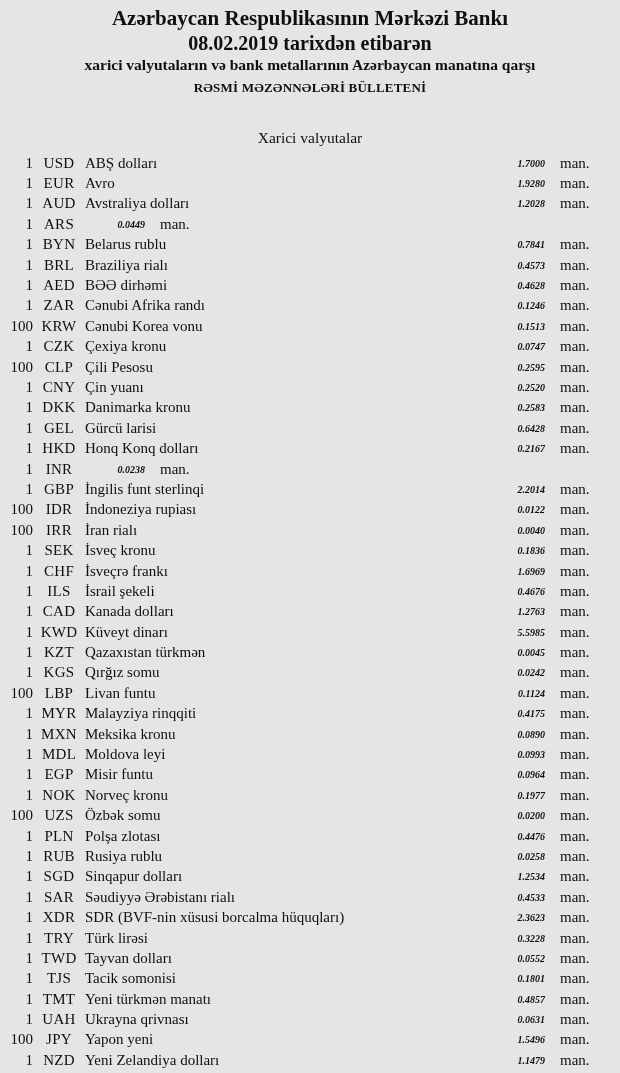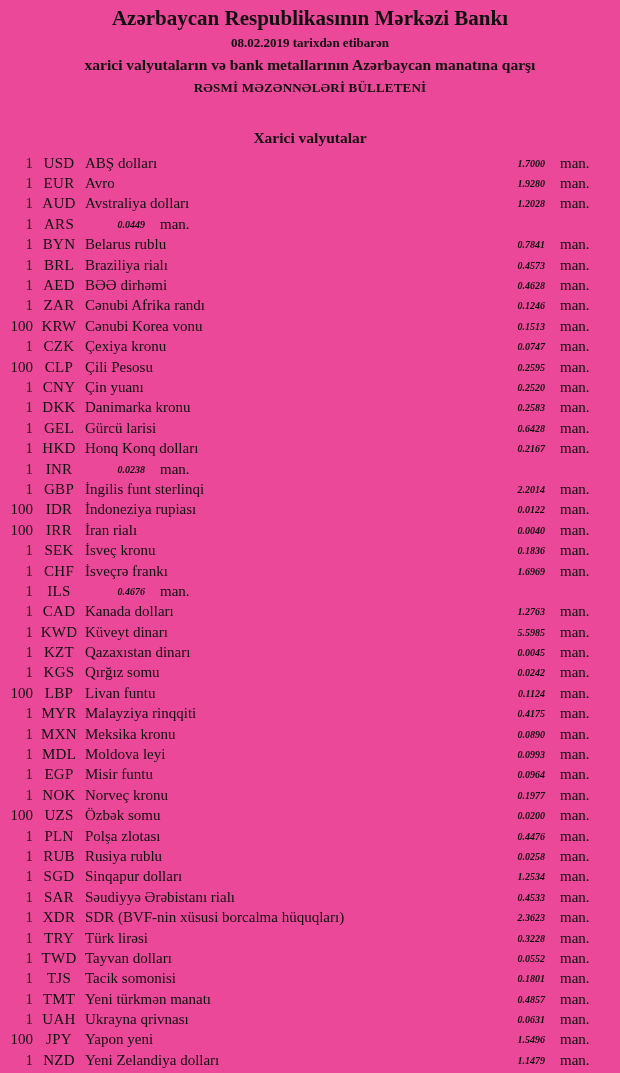--- a/index.html
+++ b/index.html
@@ -4,55 +4,55 @@
 <style>
   html, body {
     margin: 0;
     padding: 0;
     background: #ffffff;
   }
   .page {
     position: relative;
     width: 620px;
     height: 1073px;
-    background: #ec4899;
+    background: #e5e5e5;
     color: #0f0f0f;
     font-family: "Liberation Serif", serif;
     overflow: hidden;
   }
   .header {
     padding-top: 5px;
     text-align: center;
   }
   .title {
     font-size: 21px;
     line-height: 27px;
     font-weight: 700;
   }
   .dateline {
-    font-size: 13px;
+    font-size: 20px;
     line-height: 22px;
     font-weight: 700;
   }
   .subtitle {
     font-size: 15.5px;
     line-height: 22px;
     font-weight: 700;
   }
   .bulletin {
     font-size: 13px;
     line-height: 23px;
     font-weight: 700;
     letter-spacing: 0.2px;
   }
   .section-title {
     margin-top: 29px;
     font-size: 15.5px;
     line-height: 20px;
-    font-weight: 700;
+    font-weight: 400;
     text-align: center;
   }
   .rates-table {
     margin-top: 5px;
   }
   .row {
     display: flex;
     align-items: center;
     height: 20.4px;
     font-size: 15px;
@@ -266,20 +266,21 @@
     <span class="qty">1</span>
     <span class="code">CHF</span>
     <span class="name">İsveçrə frankı</span>
     <span class="rate">1.6969</span>
     <span class="man">man.</span>
   </div>
 
   <div class="row">
     <span class="qty">1</span>
     <span class="code">ILS</span>
+    <span class="name">İsrail şekeli</span>
     <span class="rate">0.4676</span>
     <span class="man">man.</span>
   </div>
 
   <div class="row">
     <span class="qty">1</span>
     <span class="code">CAD</span>
     <span class="name">Kanada dolları</span>
     <span class="rate">1.2763</span>
     <span class="man">man.</span>
@@ -289,21 +290,21 @@
     <span class="qty">1</span>
     <span class="code">KWD</span>
     <span class="name">Küveyt dinarı</span>
     <span class="rate">5.5985</span>
     <span class="man">man.</span>
   </div>
 
   <div class="row">
     <span class="qty">1</span>
     <span class="code">KZT</span>
-    <span class="name">Qazaxıstan dinarı</span>
+    <span class="name">Qazaxıstan türkmən</span>
     <span class="rate">0.0045</span>
     <span class="man">man.</span>
   </div>
 
   <div class="row">
     <span class="qty">1</span>
     <span class="code">KGS</span>
     <span class="name">Qırğız somu</span>
     <span class="rate">0.0242</span>
     <span class="man">man.</span>

